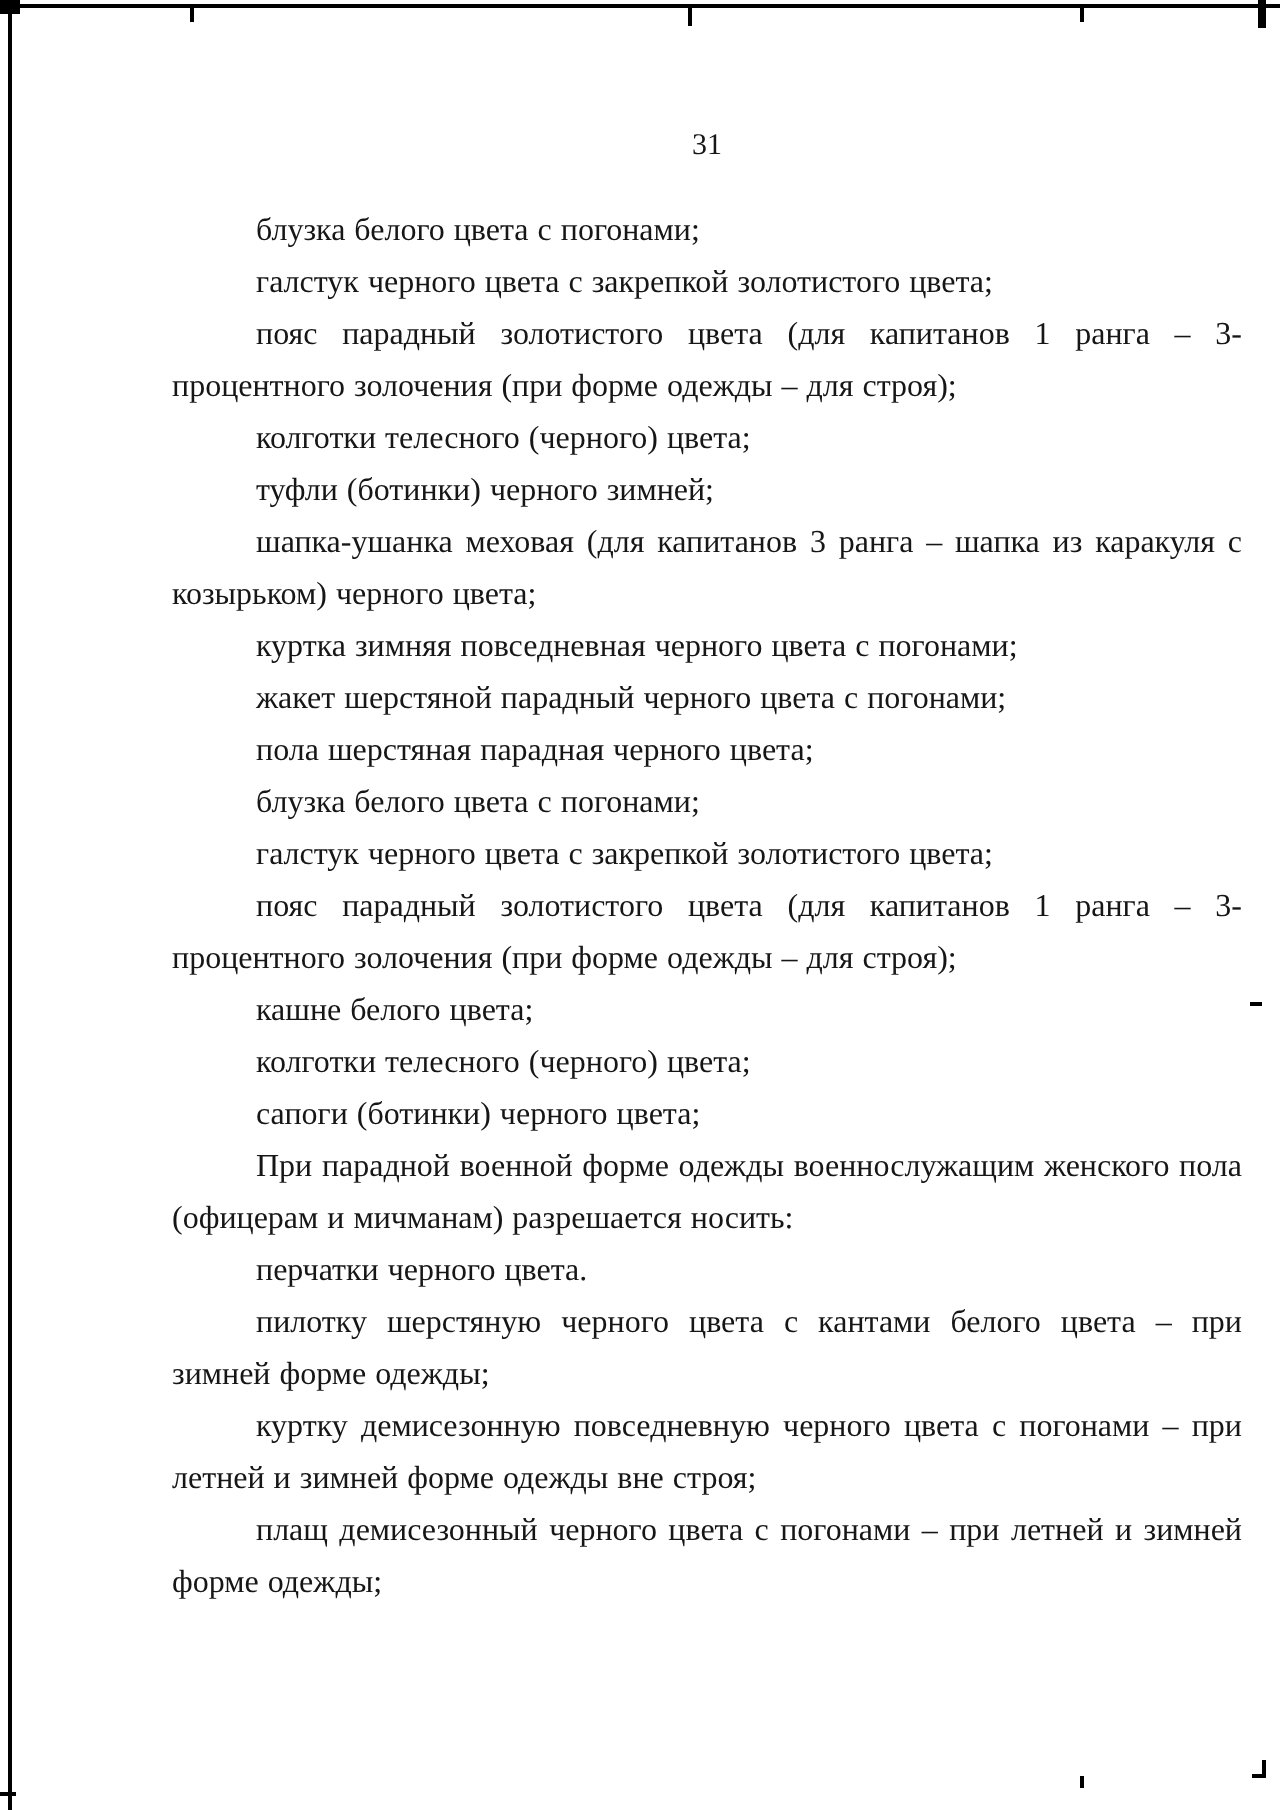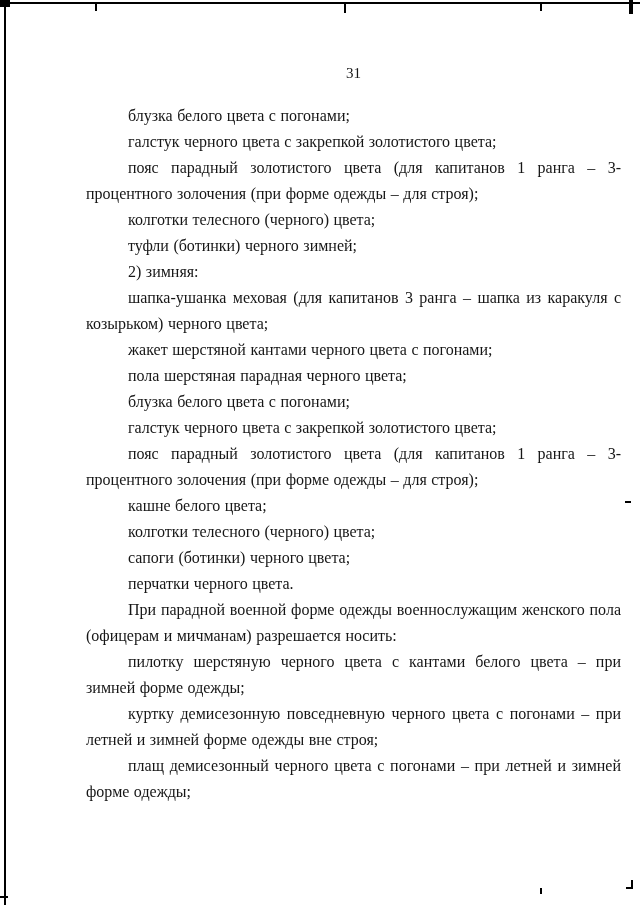--- a/index.html
+++ b/index.html
@@ -74,31 +74,31 @@
   <div class="mark m-bottom-right-v"></div>
 
   <div class="page">
     <div class="page-number">31</div>
     <div class="content">
         <p class="para">блузка белого цвета с погонами;</p>
         <p class="para">галстук черного цвета с закрепкой золотистого цвета;</p>
         <p class="para">пояс парадный золотистого цвета (для капитанов 1 ранга – 3-процентного золочения (при форме одежды – для строя);</p>
         <p class="para">колготки телесного (черного) цвета;</p>
         <p class="para">туфли (ботинки) черного зимней;</p>
-        <p class="para">2) зимняя:</p>
         <p class="para">шапка-ушанка меховая (для капитанов 3 ранга – шапка из каракуля с козырьком) черного цвета;</p>
-        <p class="para">жакет шерстяной кантами черного цвета с погонами;</p>
+        <p class="para">куртка зимняя повседневная черного цвета с погонами;</p>
+        <p class="para">жакет шерстяной парадный черного цвета с погонами;</p>
         <p class="para">пола шерстяная парадная черного цвета;</p>
         <p class="para">блузка белого цвета с погонами;</p>
         <p class="para">галстук черного цвета с закрепкой золотистого цвета;</p>
         <p class="para">пояс парадный золотистого цвета (для капитанов 1 ранга – 3-процентного золочения (при форме одежды – для строя);</p>
         <p class="para">кашне белого цвета;</p>
         <p class="para">колготки телесного (черного) цвета;</p>
         <p class="para">сапоги (ботинки) черного цвета;</p>
+        <p class="para">При парадной военной форме одежды военнослужащим женского пола (офицерам и мичманам) разрешается носить:</p>
         <p class="para">перчатки черного цвета.</p>
-        <p class="para">При парадной военной форме одежды военнослужащим женского пола (офицерам и мичманам) разрешается носить:</p>
         <p class="para">пилотку шерстяную черного цвета с кантами белого цвета – при зимней форме одежды;</p>
         <p class="para">куртку демисезонную повседневную черного цвета с погонами – при летней и зимней форме одежды вне строя;</p>
         <p class="para">плащ демисезонный черного цвета с погонами – при летней и зимней форме одежды;</p>
       </div>
   </div>
 
 </div>
 
 </body></html>

